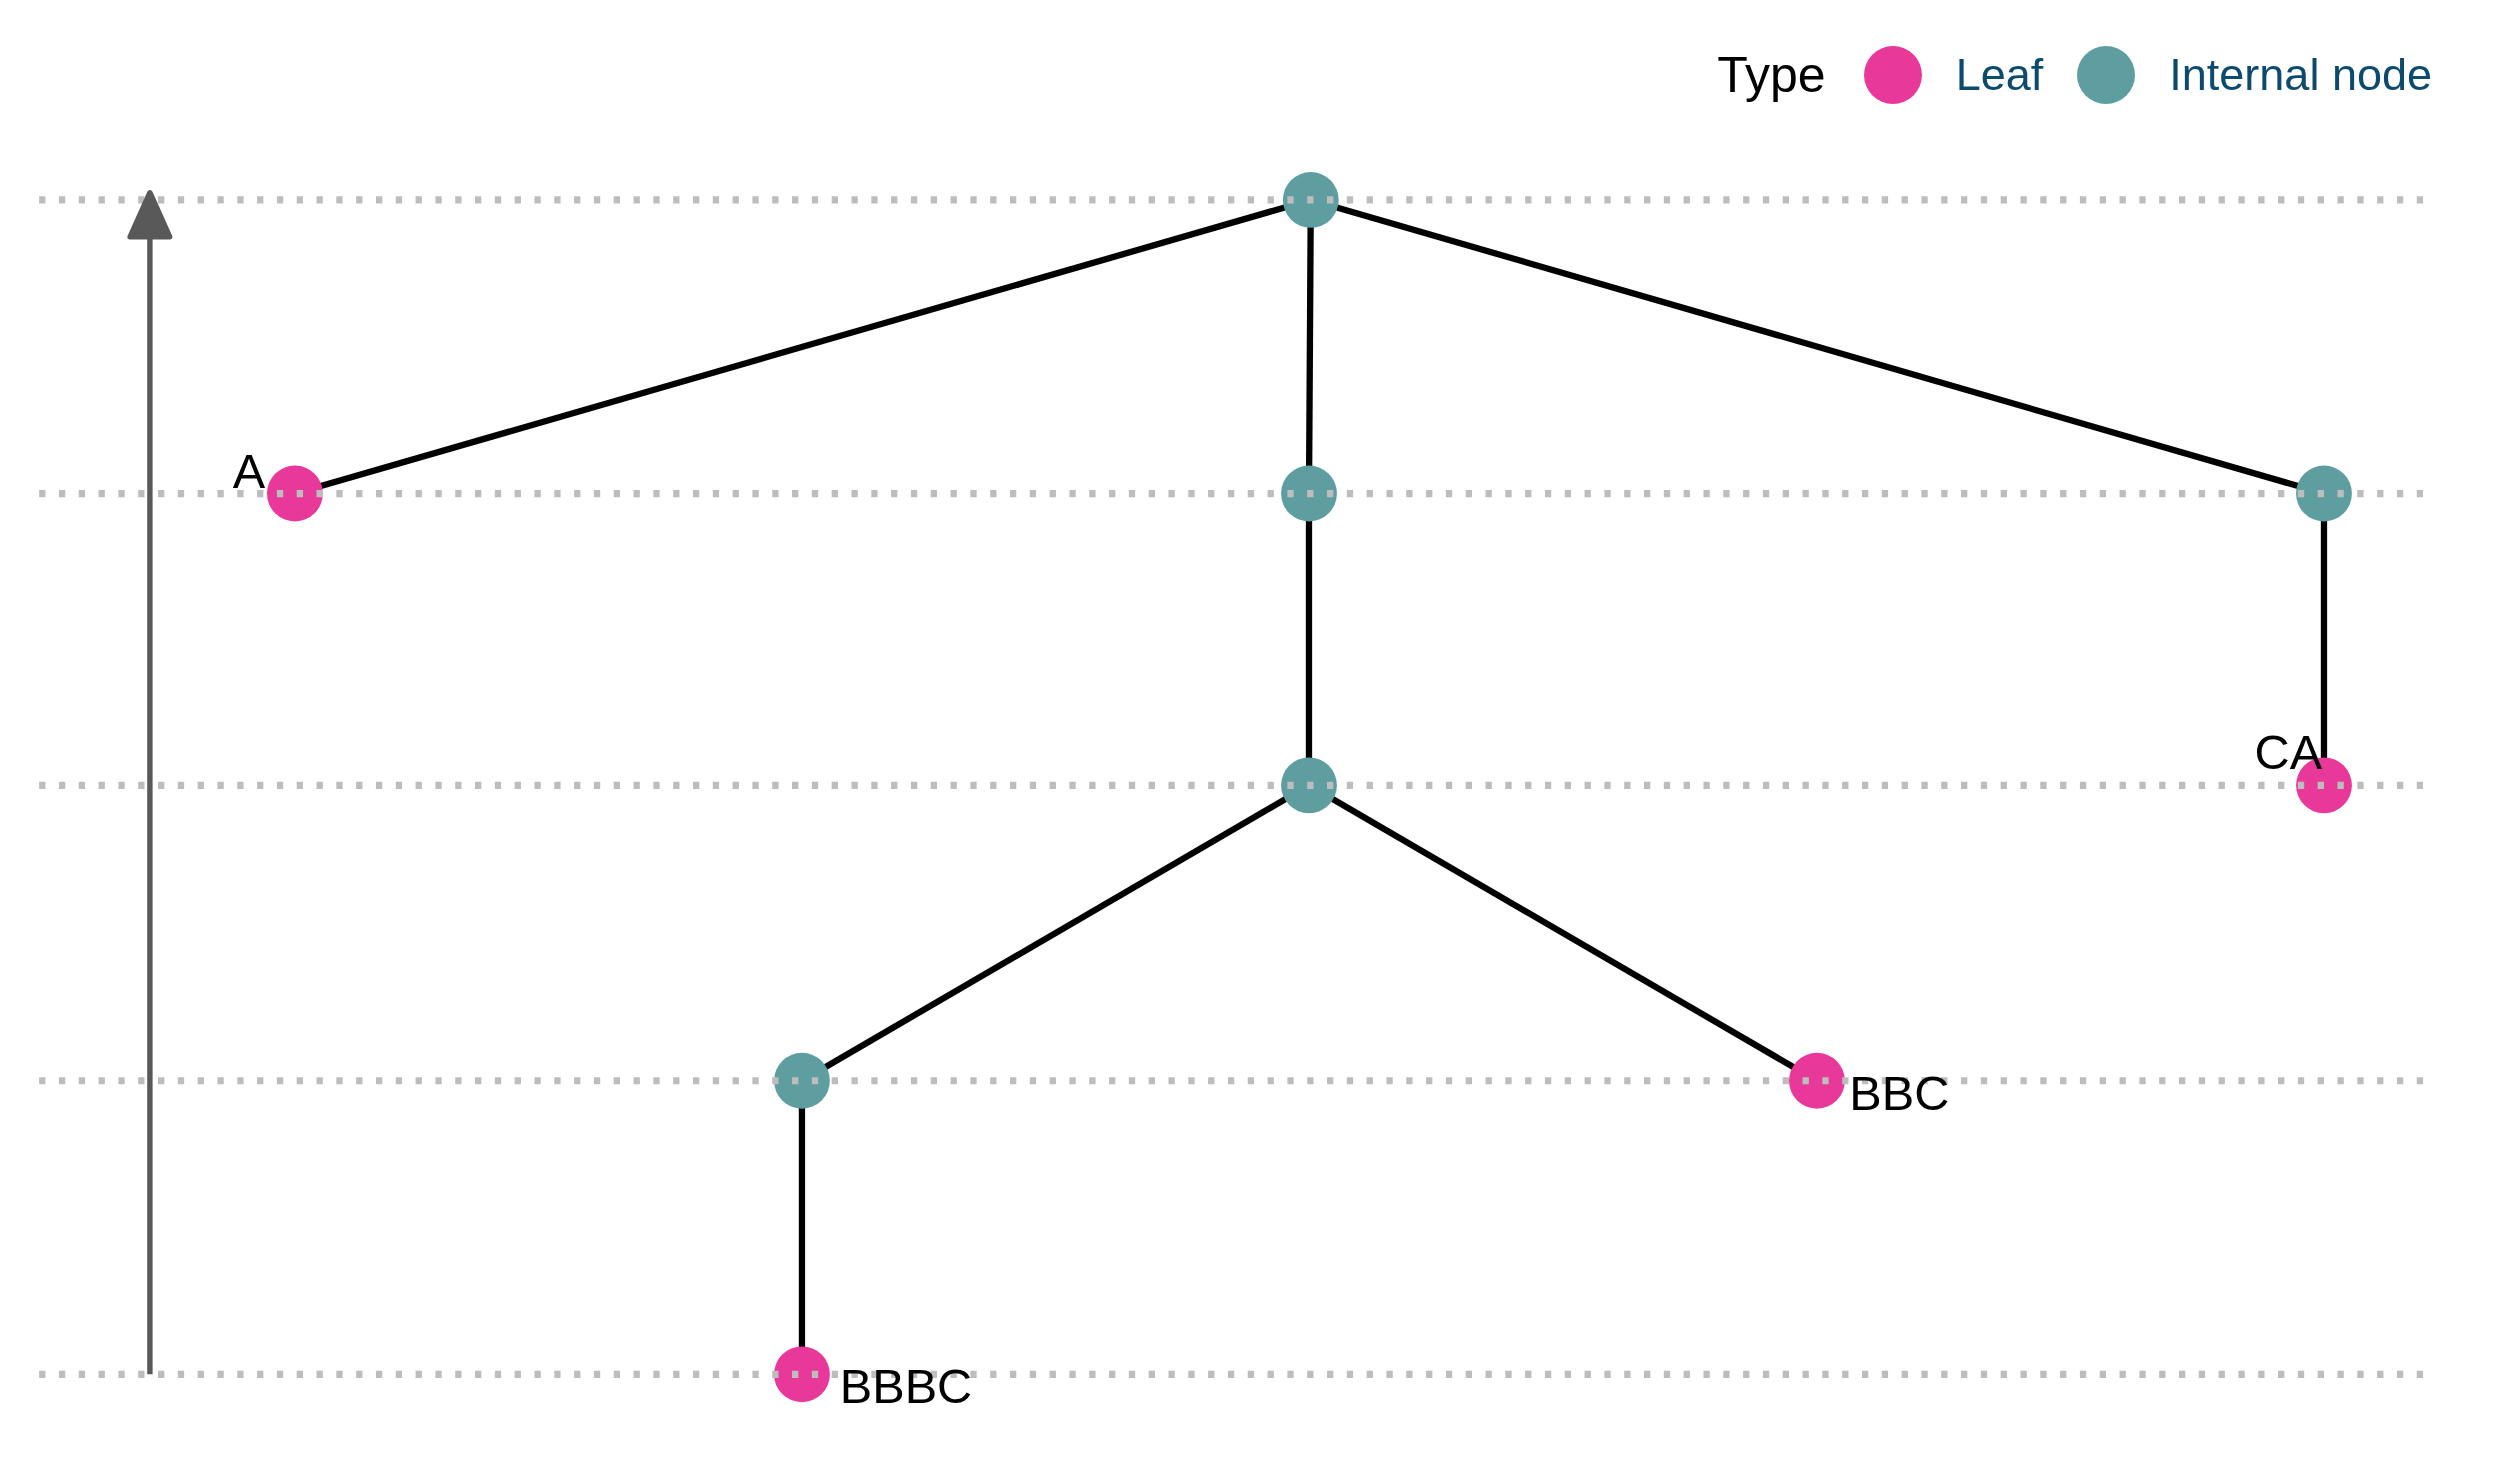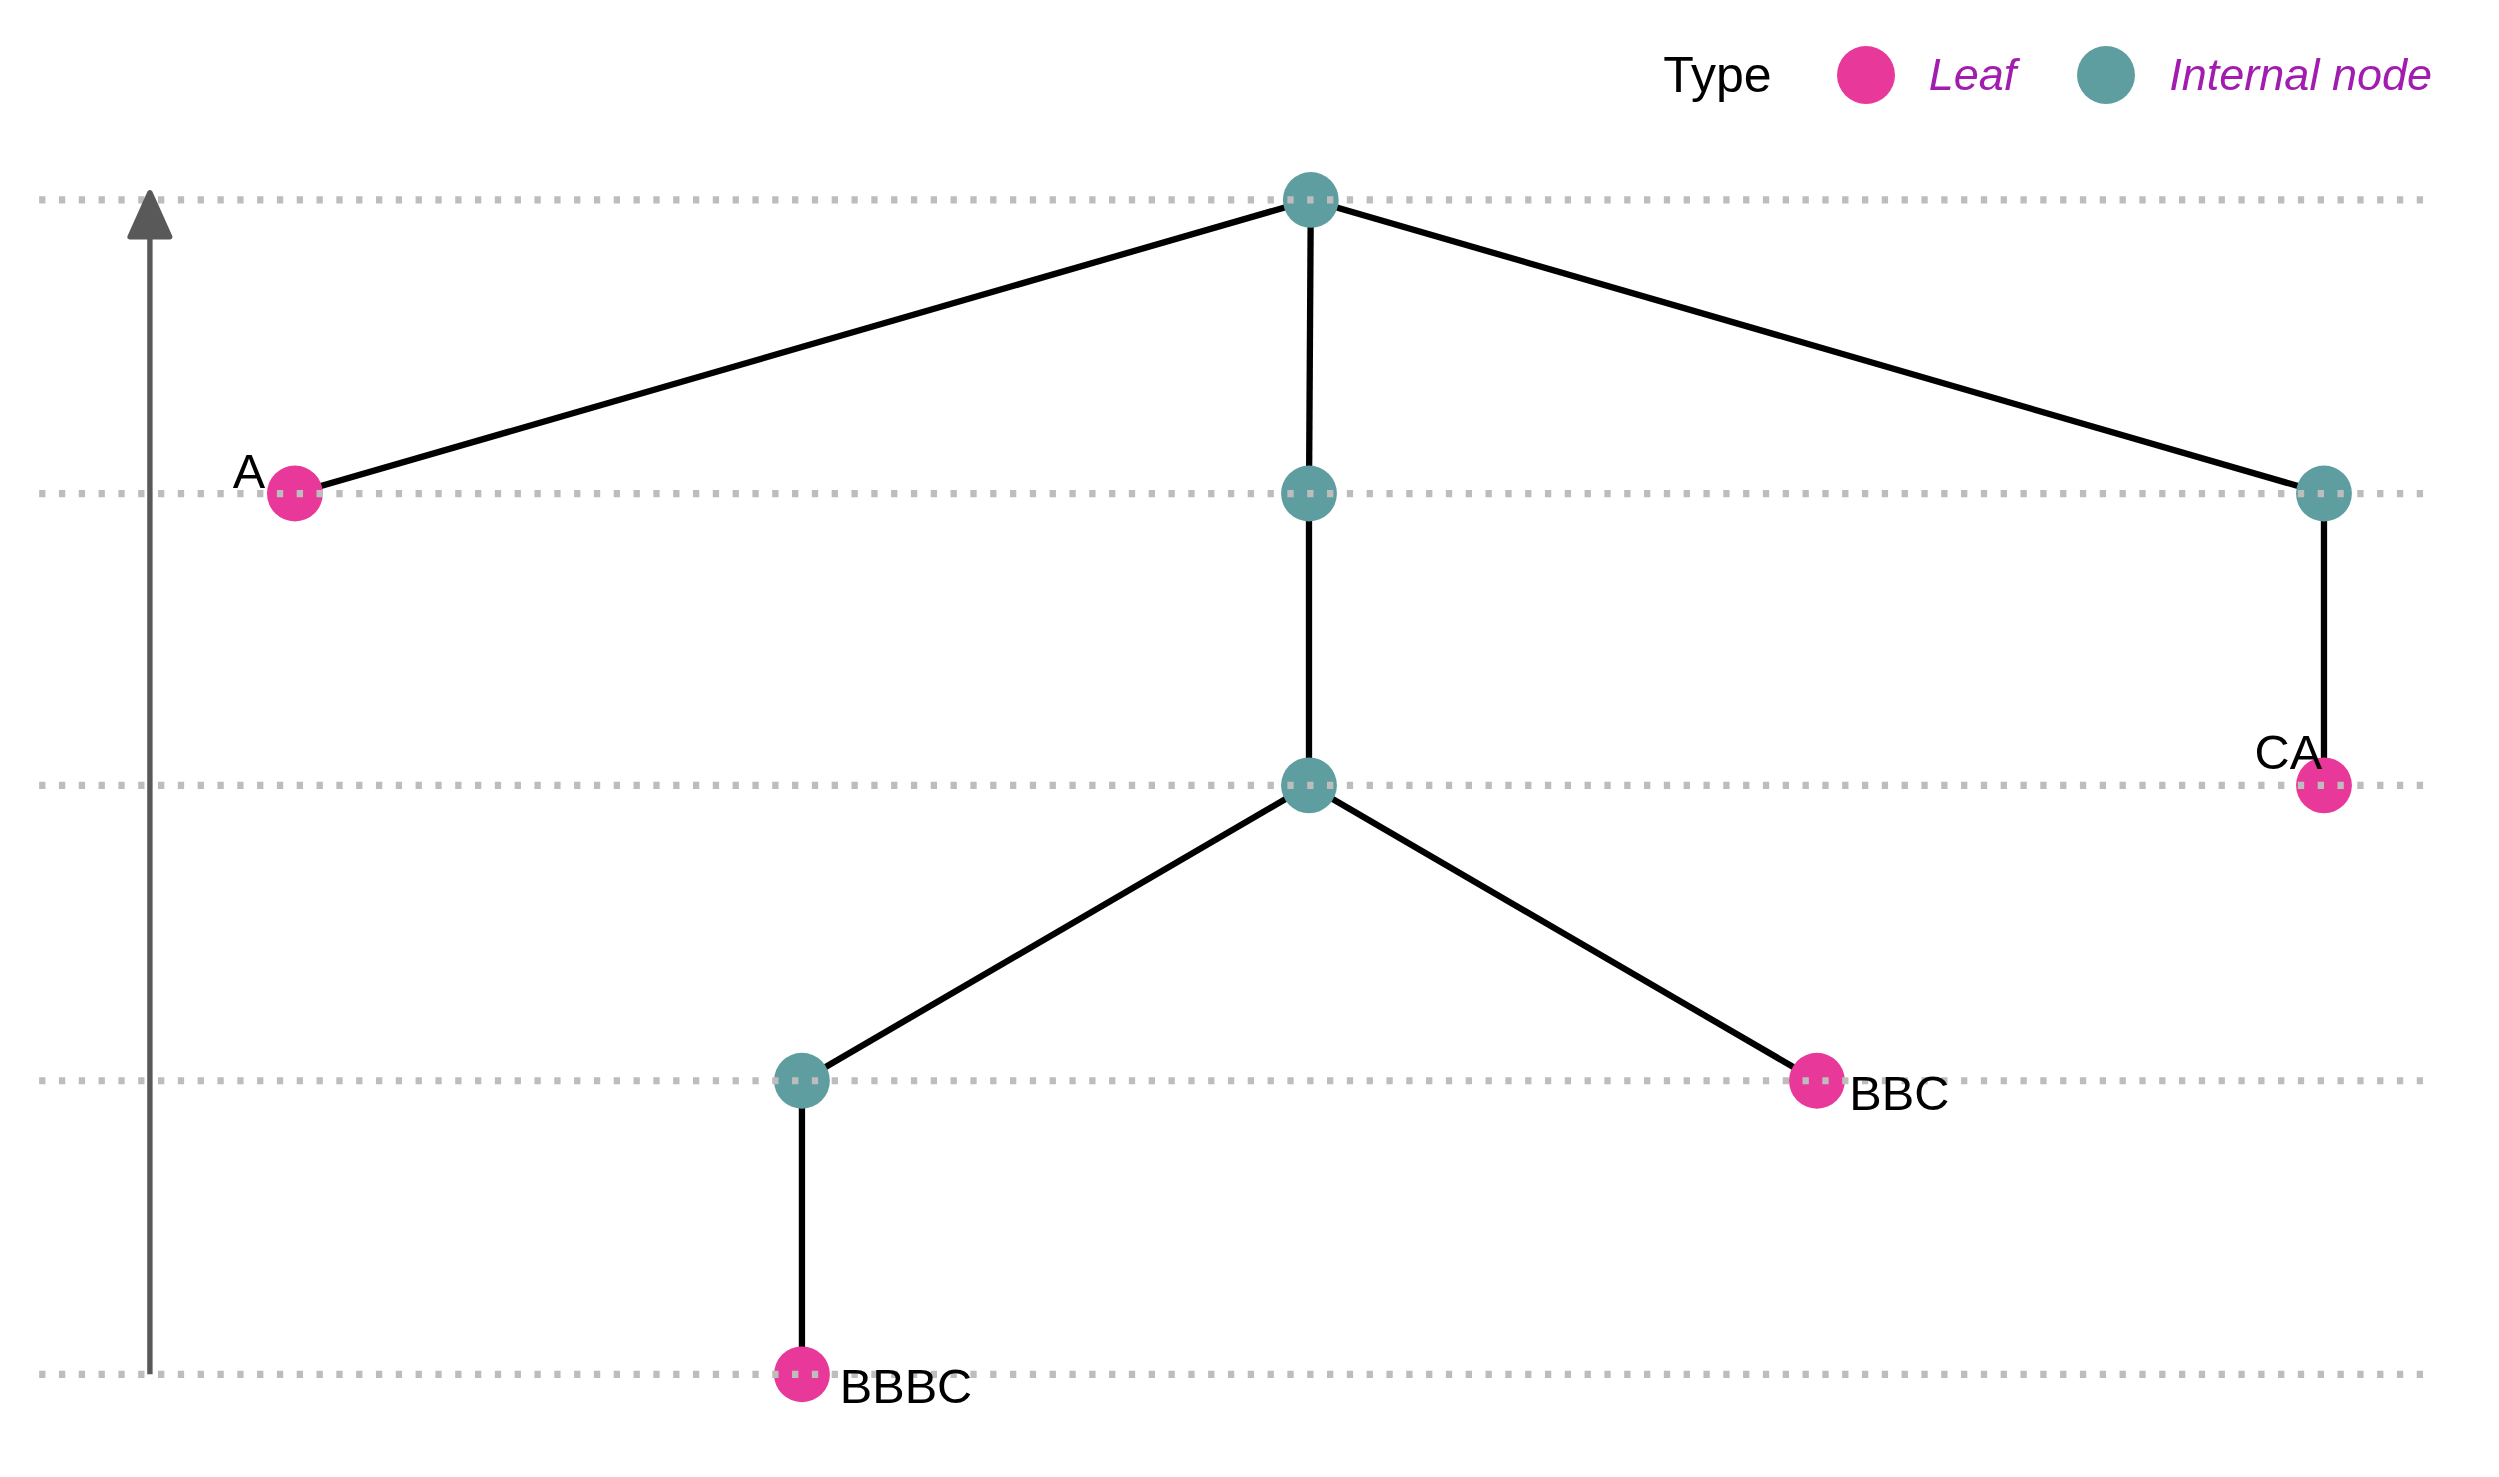--- a/index.html
+++ b/index.html
@@ -11,38 +11,37 @@
     overflow: hidden;
     font-family: "Liberation Sans", "DejaVu Sans", sans-serif;
   }
   svg.plot { position: absolute; left: 0; top: 0; }
   .legend {
     position: absolute;
     top: 46px;
     right: 68px;
     display: flex;
     align-items: center;
-    gap: 27px;
   }
   .legend-title {
     font-size: 50px;
     color: #000000;
     margin-right: 38px;
     white-space: nowrap;
   }
   .legend-item { display: flex; align-items: center; }
   .legend-item + .legend-item { margin-left: 34px; text-align: center; }
   .legend-swatch {
     width: 58px;
     height: 58px;
     border-radius: 50%;
     margin-right: 34px;
     flex: 0 0 auto;
   }
-  .legend-label { font-size: 45px; color: #a21caf; white-space: nowrap; font-style: italic; }
+  .legend-label { font-size: 45px; color: #0c4a6e; white-space: nowrap; }
 </style>
 </head>
 <body>
 
 <div class="figure">
   <svg class="plot" width="2500" height="1477" viewBox="0 0 2775 1640">
       <g>
         <line x1="1455" y1="222" x2="327" y2="548" stroke="#000000" stroke-width="7"></line>
         <line x1="1455" y1="222" x2="1453" y2="548" stroke="#000000" stroke-width="7"></line>
         <line x1="1455" y1="222" x2="2580" y2="548" stroke="#000000" stroke-width="7"></line>

